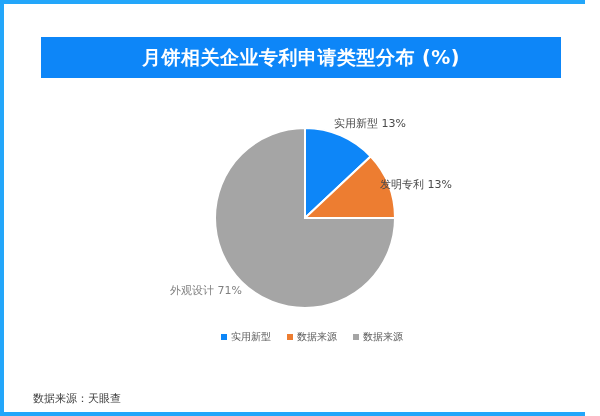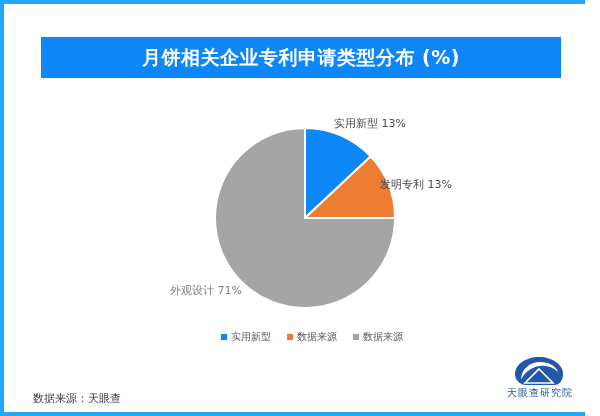--- a/index.html
+++ b/index.html
@@ -207,24 +207,14 @@
       <span class="legend-label">数据来源</span>
     </div>
     <div class="legend-item">
       <span class="legend-swatch" style="background:#a5a5a5"></span>
       <span class="legend-label">数据来源</span>
     </div>
   </div>
 
   <div class="source">数据来源：天眼查</div>
 
-  <div class="logo">
-    <div class="logo-mark">
-      <svg width="52" height="30" viewBox="0 0 52 30">
-        <path d="M26 1 C 12 1 2 9 2 18 C 2 24 7 29 13 29 L 41 29 C 47 29 50 24 50 18 C 50 9 40 1 26 1 Z" fill="#2357a8"></path>
-        <path d="M8 24 C 8 13 17 6 27 6 C 36 6 43 10 45 16 C 40 11 33 9 27 10 C 18 11 11 17 8 24 Z" fill="#ffffff"></path>
-        <path d="M26 13 L 40 27 L 12 27 Z" fill="none" stroke="#ffffff" stroke-width="1.6"></path>
-      </svg>
-    </div>
-    <div class="logo-text">天眼查研究院</div>
-  </div>
 
 </div>
 
 </body></html>

